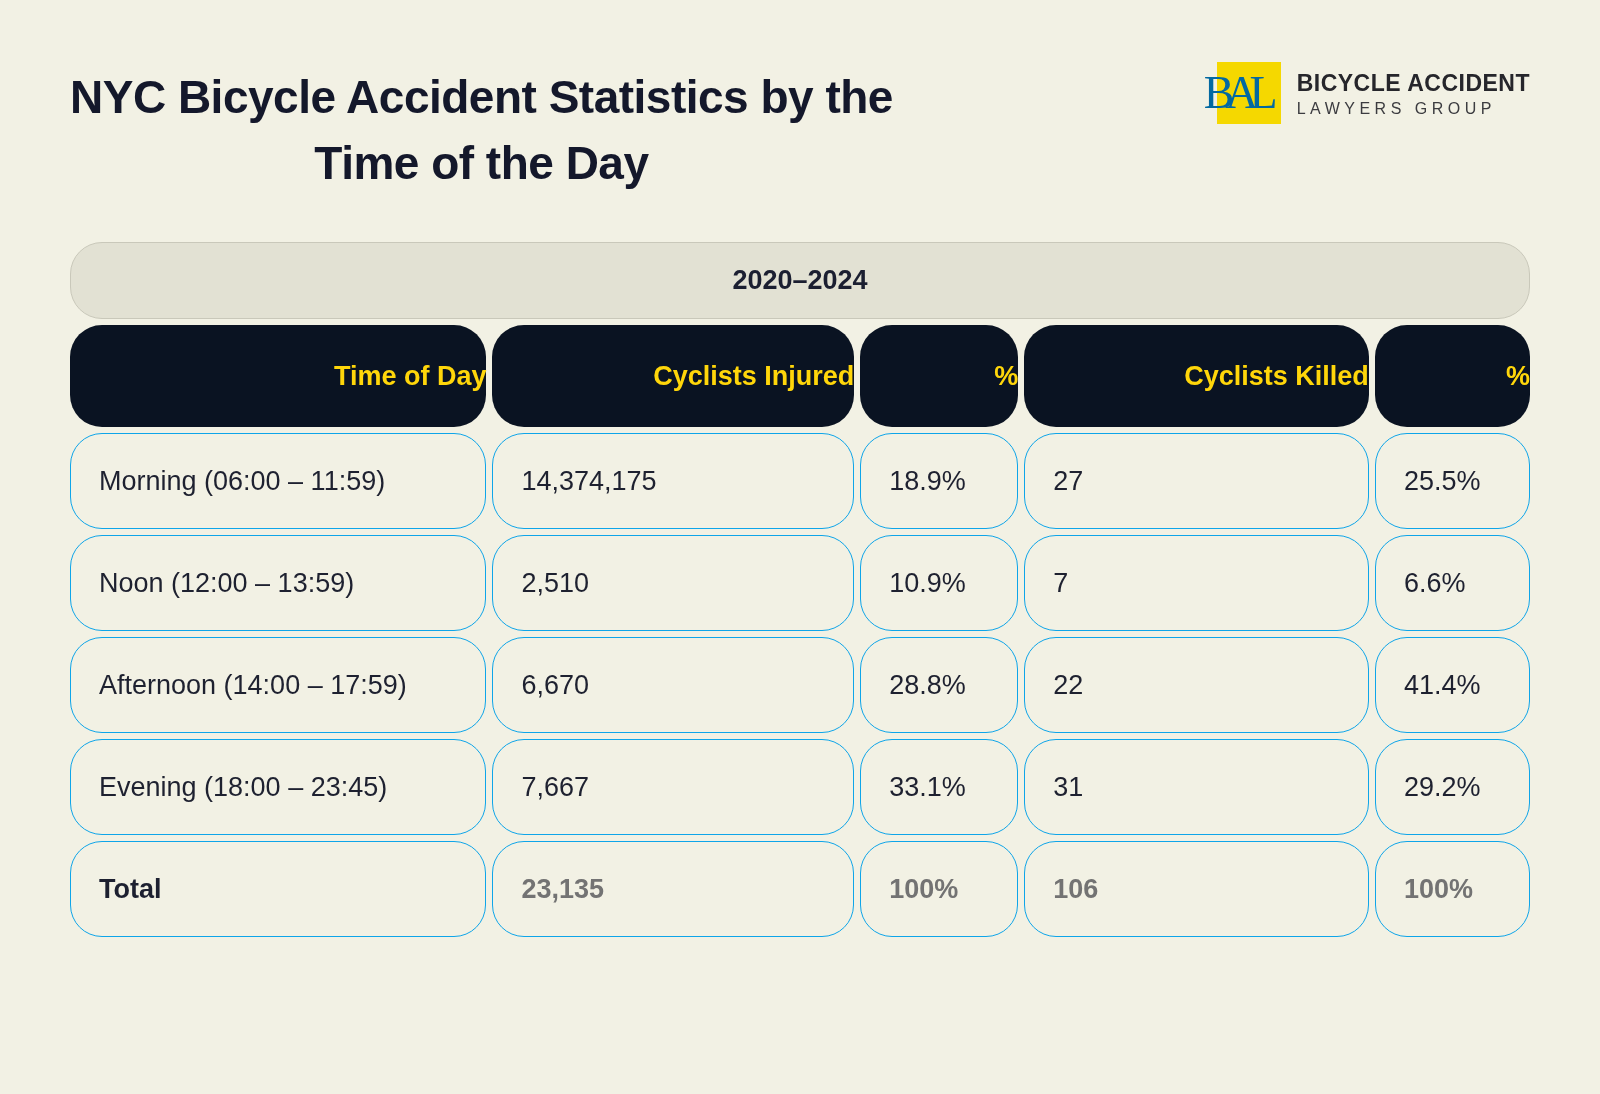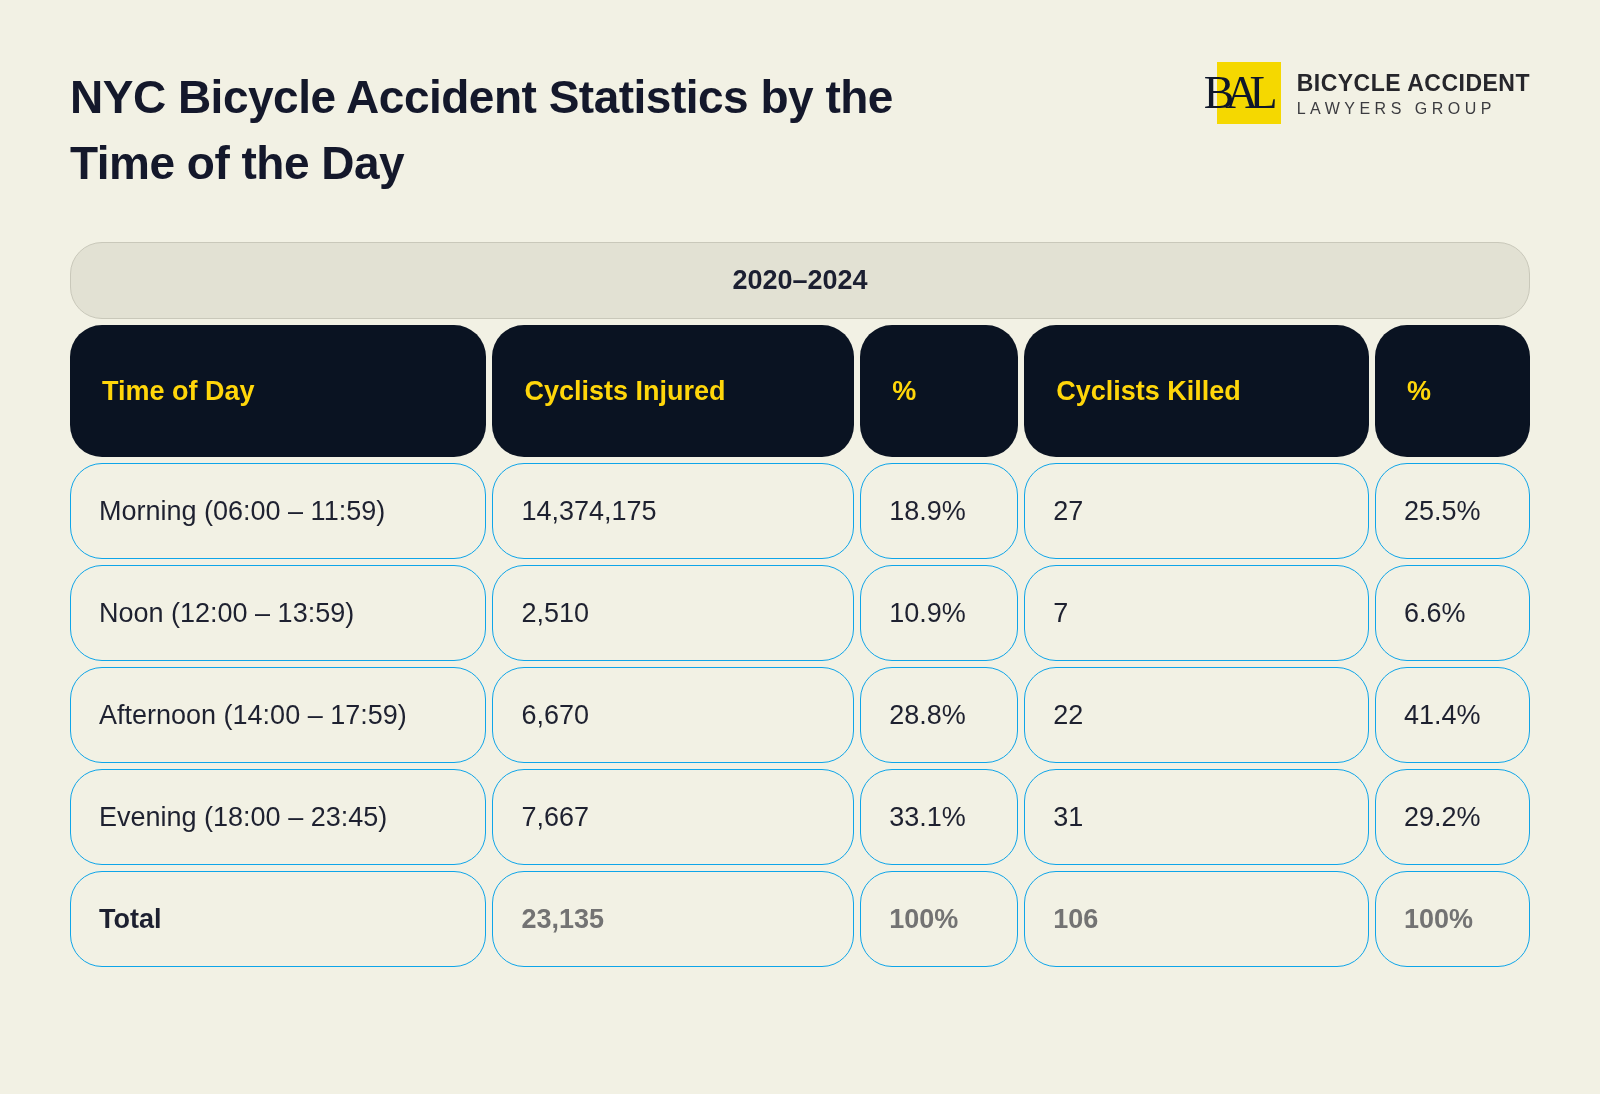--- a/index.html
+++ b/index.html
@@ -23,39 +23,39 @@
     padding: 0 6px;
   }
   .page-title {
     font-size: 46px;
     line-height: 66px;
     font-weight: 800;
     letter-spacing: -0.5px;
     color: #14182b;
     margin-top: 4px;
   }
-  .page-title span { display: block; }
+  .page-title span { display: block; text-align: center; }
   .logo {
     display: flex;
     align-items: flex-start;
     gap: 16px;
     margin-top: 2px;
     flex: none;
   }
   .logo-mark {
     width: 64px;
     height: 62px;
     background: #f5d800;
     display: flex;
     align-items: center;
     justify-content: center;
     font-family: "Liberation Serif", serif;
     font-size: 46px;
     letter-spacing: -9px;
-    color: #0f172a;
+    color: #0369a1;
     padding-right: 25px;
     line-height: 1;
   }
   .logo-text { padding-top: 8px; }
   .logo-name {
     font-size: 23px;
     font-weight: 700;
     letter-spacing: 0.5px;
     color: #26262b;
     white-space: nowrap;
@@ -84,25 +84,26 @@
   }
   .band-cell {
     height: 77px;
     background: #e2e1d3;
     border: 1px solid #c9c8ba;
     text-align: center !important;
     font-weight: 700;
     color: #1b1f31;
   }
   .stats th {
-    height: 132px;
+    height: 102px;
     background: #0a1322;
     color: #ffd60a;
     font-weight: 700;
     padding-left: 32px;
+    text-align: right;
   }
   .stats td.cell {
     height: 96px;
     background: #f2f1e4;
     border: 1px solid #0ea5e9;
     padding-left: 28px;
     color: #1e2130;
     font-weight: 400;
   }
   .stats tr.total-row td.cell { font-weight: 700; }

